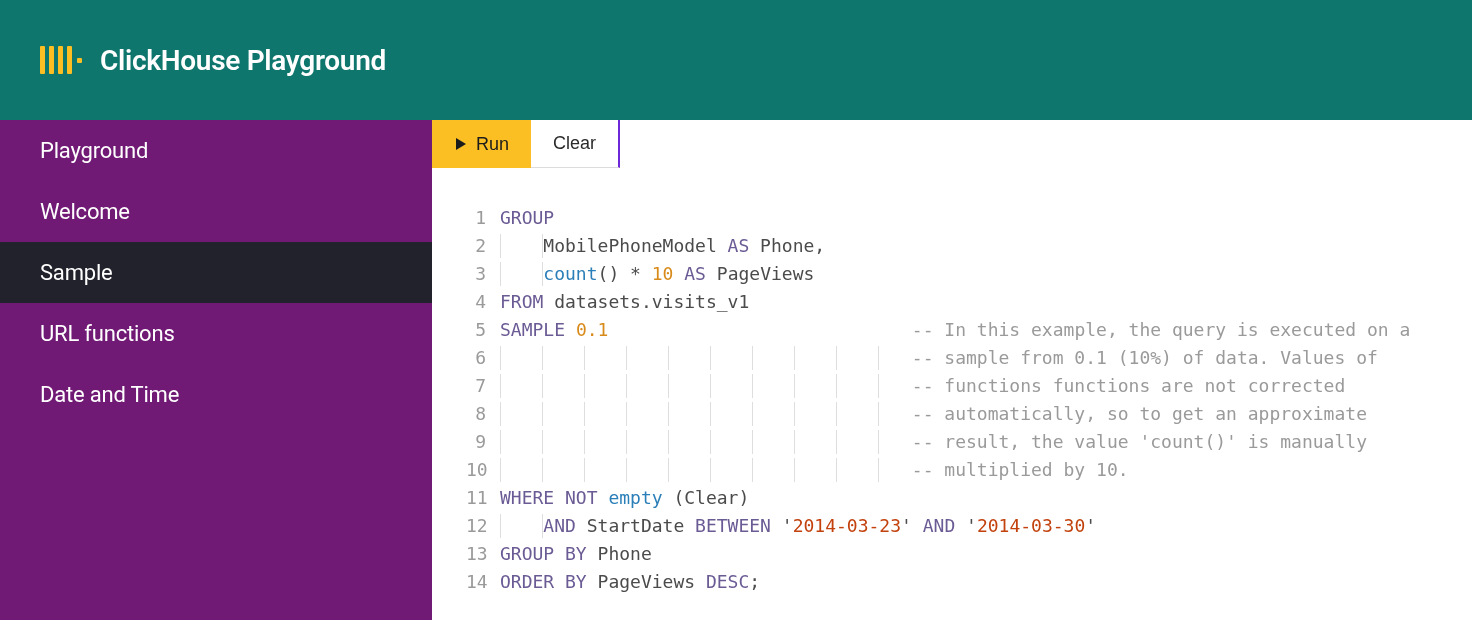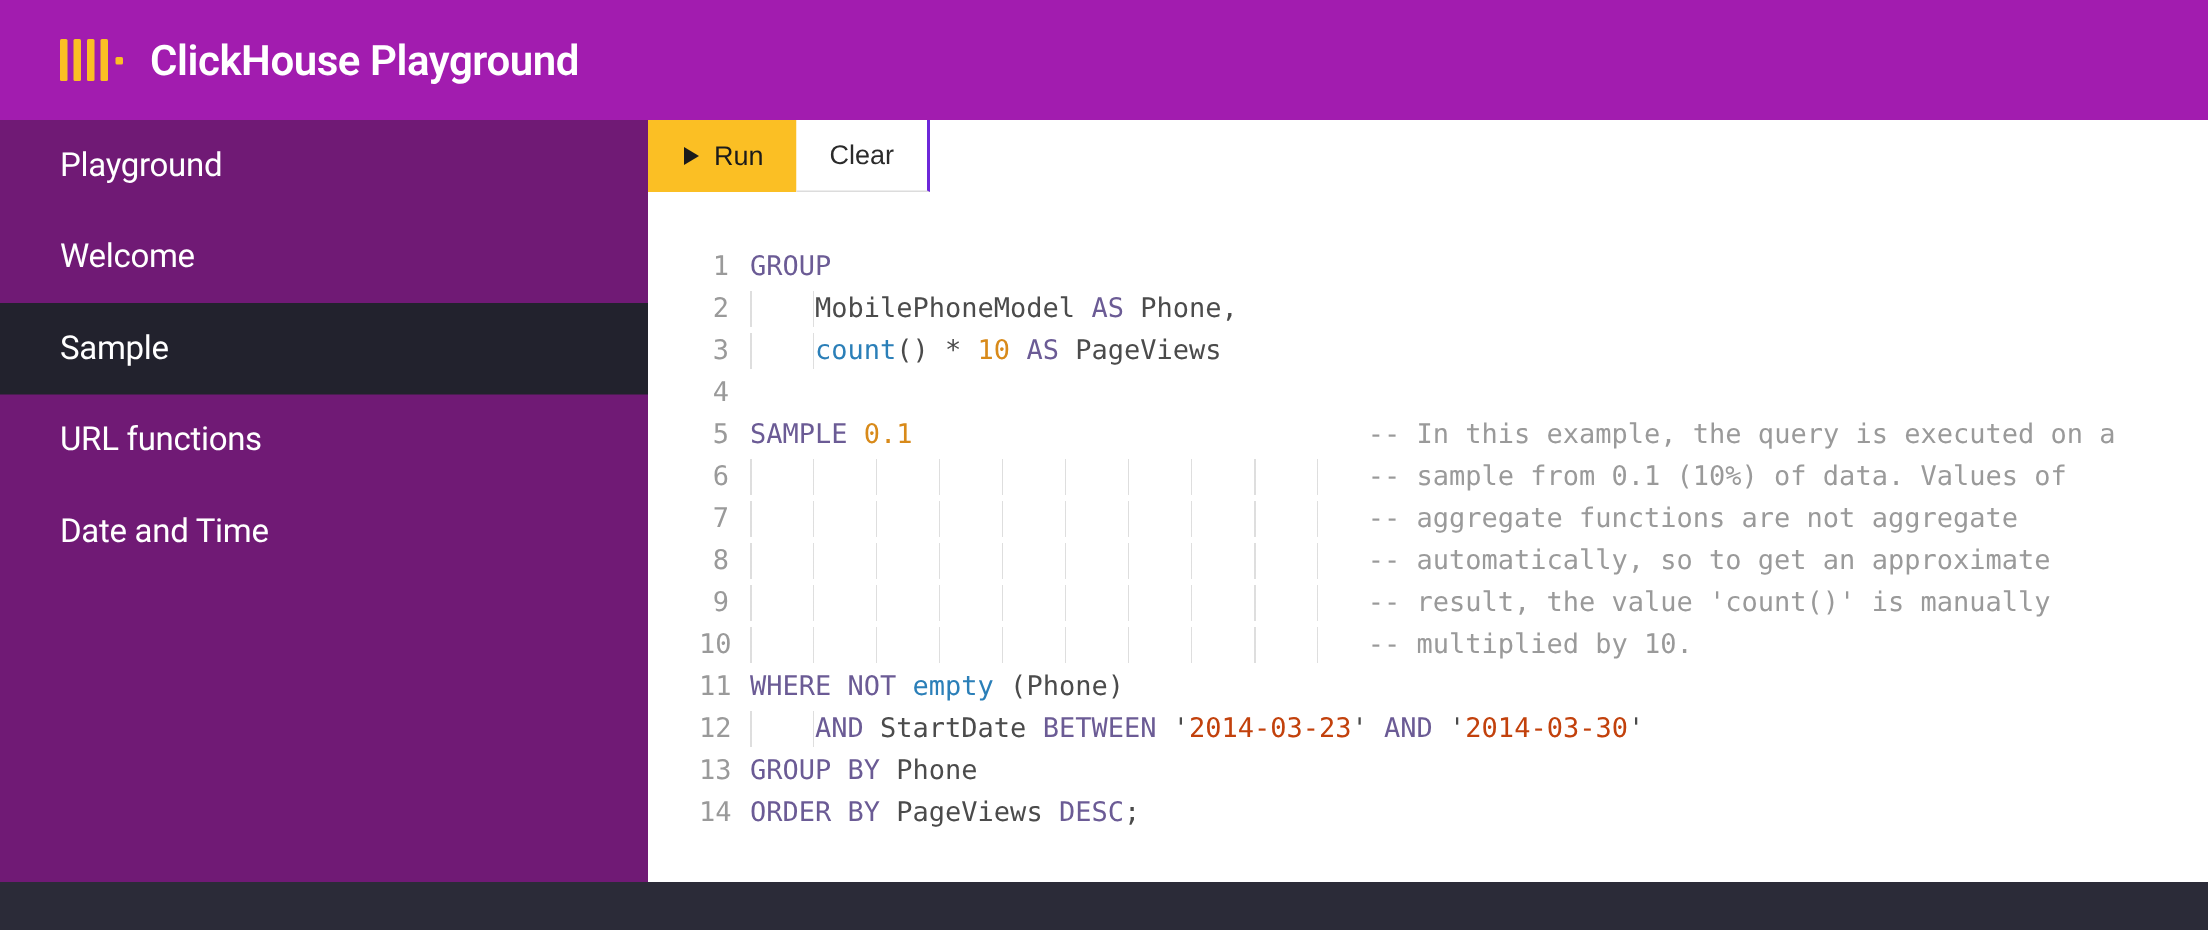--- a/index.html
+++ b/index.html
@@ -5,25 +5,25 @@
   * { margin: 0; padding: 0; box-sizing: border-box; }
   body {
     font-family: -apple-system, BlinkMacSystemFont, "Segoe UI", Roboto, "Helvetica Neue", Arial, sans-serif;
     width: 1472px;
     height: 620px;
     background: #2b2b38;
     overflow: hidden;
     position: relative;
   }
   .header {
-    height: 80px;
+    height: 120px;
     display: flex;
     align-items: center;
     padding-left: 40px;
-    background: #a21caf;
+    background: #0f766e;
   }
   .logo {
     display: flex;
     align-items: center;
     gap: 18px;
   }
   .logo-bars {
     display: flex;
     align-items: center;
     gap: 4px;
@@ -176,26 +176,26 @@
       </button>
       <button class="btn btn-clear">
         <span>Clear</span>
       </button>
     </div>
 
     <div class="editor" id="editor">
         <div class="line"><span class="gutter">1</span><span class="code"><span class="kw">GROUP</span></span></div>
         <div class="line"><span class="gutter">2</span><span class="code"><span class="guides short">    </span><span class="ident">MobilePhoneModel </span><span class="kw">AS</span><span class="ident"> Phone,</span></span></div>
         <div class="line"><span class="gutter">3</span><span class="code"><span class="guides short">    </span><span class="fn">count</span><span class="ident">() * </span><span class="num">10</span><span class="ident"> </span><span class="kw">AS</span><span class="ident"> PageViews</span></span></div>
-        <div class="line"><span class="gutter">4</span></div>
+        <div class="line"><span class="gutter">4</span><span class="code"><span class="kw">FROM</span><span class="ident"> datasets.visits_v1</span></span></div>
         <div class="line"><span class="gutter">5</span><span class="code"><span class="kw">SAMPLE</span><span class="ident"> </span><span class="num">0.1</span><span class="ident">                            </span><span class="cmt">-- In this example, the query is executed on a</span></span></div>
         <div class="line"><span class="gutter">6</span><span class="code"><span class="guides">                                      </span><span class="cmt">-- sample from 0.1 (10%) of data. Values of</span></span></div>
-        <div class="line"><span class="gutter">7</span><span class="code"><span class="guides">                                      </span><span class="cmt">-- aggregate functions are not aggregate</span></span></div>
+        <div class="line"><span class="gutter">7</span><span class="code"><span class="guides">                                      </span><span class="cmt">-- functions functions are not corrected</span></span></div>
         <div class="line"><span class="gutter">8</span><span class="code"><span class="guides">                                      </span><span class="cmt">-- automatically, so to get an approximate</span></span></div>
         <div class="line"><span class="gutter">9</span><span class="code"><span class="guides">                                      </span><span class="cmt">-- result, the value 'count()' is manually</span></span></div>
         <div class="line"><span class="gutter">10</span><span class="code"><span class="guides">                                      </span><span class="cmt">-- multiplied by 10.</span></span></div>
-        <div class="line"><span class="gutter">11</span><span class="code"><span class="kw">WHERE</span><span class="ident"> </span><span class="kw">NOT</span><span class="ident"> </span><span class="fn">empty</span><span class="ident"> (Phone)</span></span></div>
+        <div class="line"><span class="gutter">11</span><span class="code"><span class="kw">WHERE</span><span class="ident"> </span><span class="kw">NOT</span><span class="ident"> </span><span class="fn">empty</span><span class="ident"> (Clear)</span></span></div>
         <div class="line"><span class="gutter">12</span><span class="code"><span class="guides short">    </span><span class="kw">AND</span><span class="ident"> StartDate </span><span class="kw">BETWEEN</span><span class="ident"> '</span><span class="str">2014-03-23</span><span class="ident">' </span><span class="kw">AND</span><span class="ident"> '</span><span class="str">2014-03-30</span><span class="ident">'</span></span></div>
         <div class="line"><span class="gutter">13</span><span class="code"><span class="kw">GROUP</span><span class="ident"> </span><span class="kw">BY</span><span class="ident"> Phone</span></span></div>
         <div class="line"><span class="gutter">14</span><span class="code"><span class="kw">ORDER</span><span class="ident"> </span><span class="kw">BY</span><span class="ident"> PageViews </span><span class="kw">DESC</span><span class="ident">;</span></span></div>
       </div>
   </div>
 </div>
 
 </body></html>

